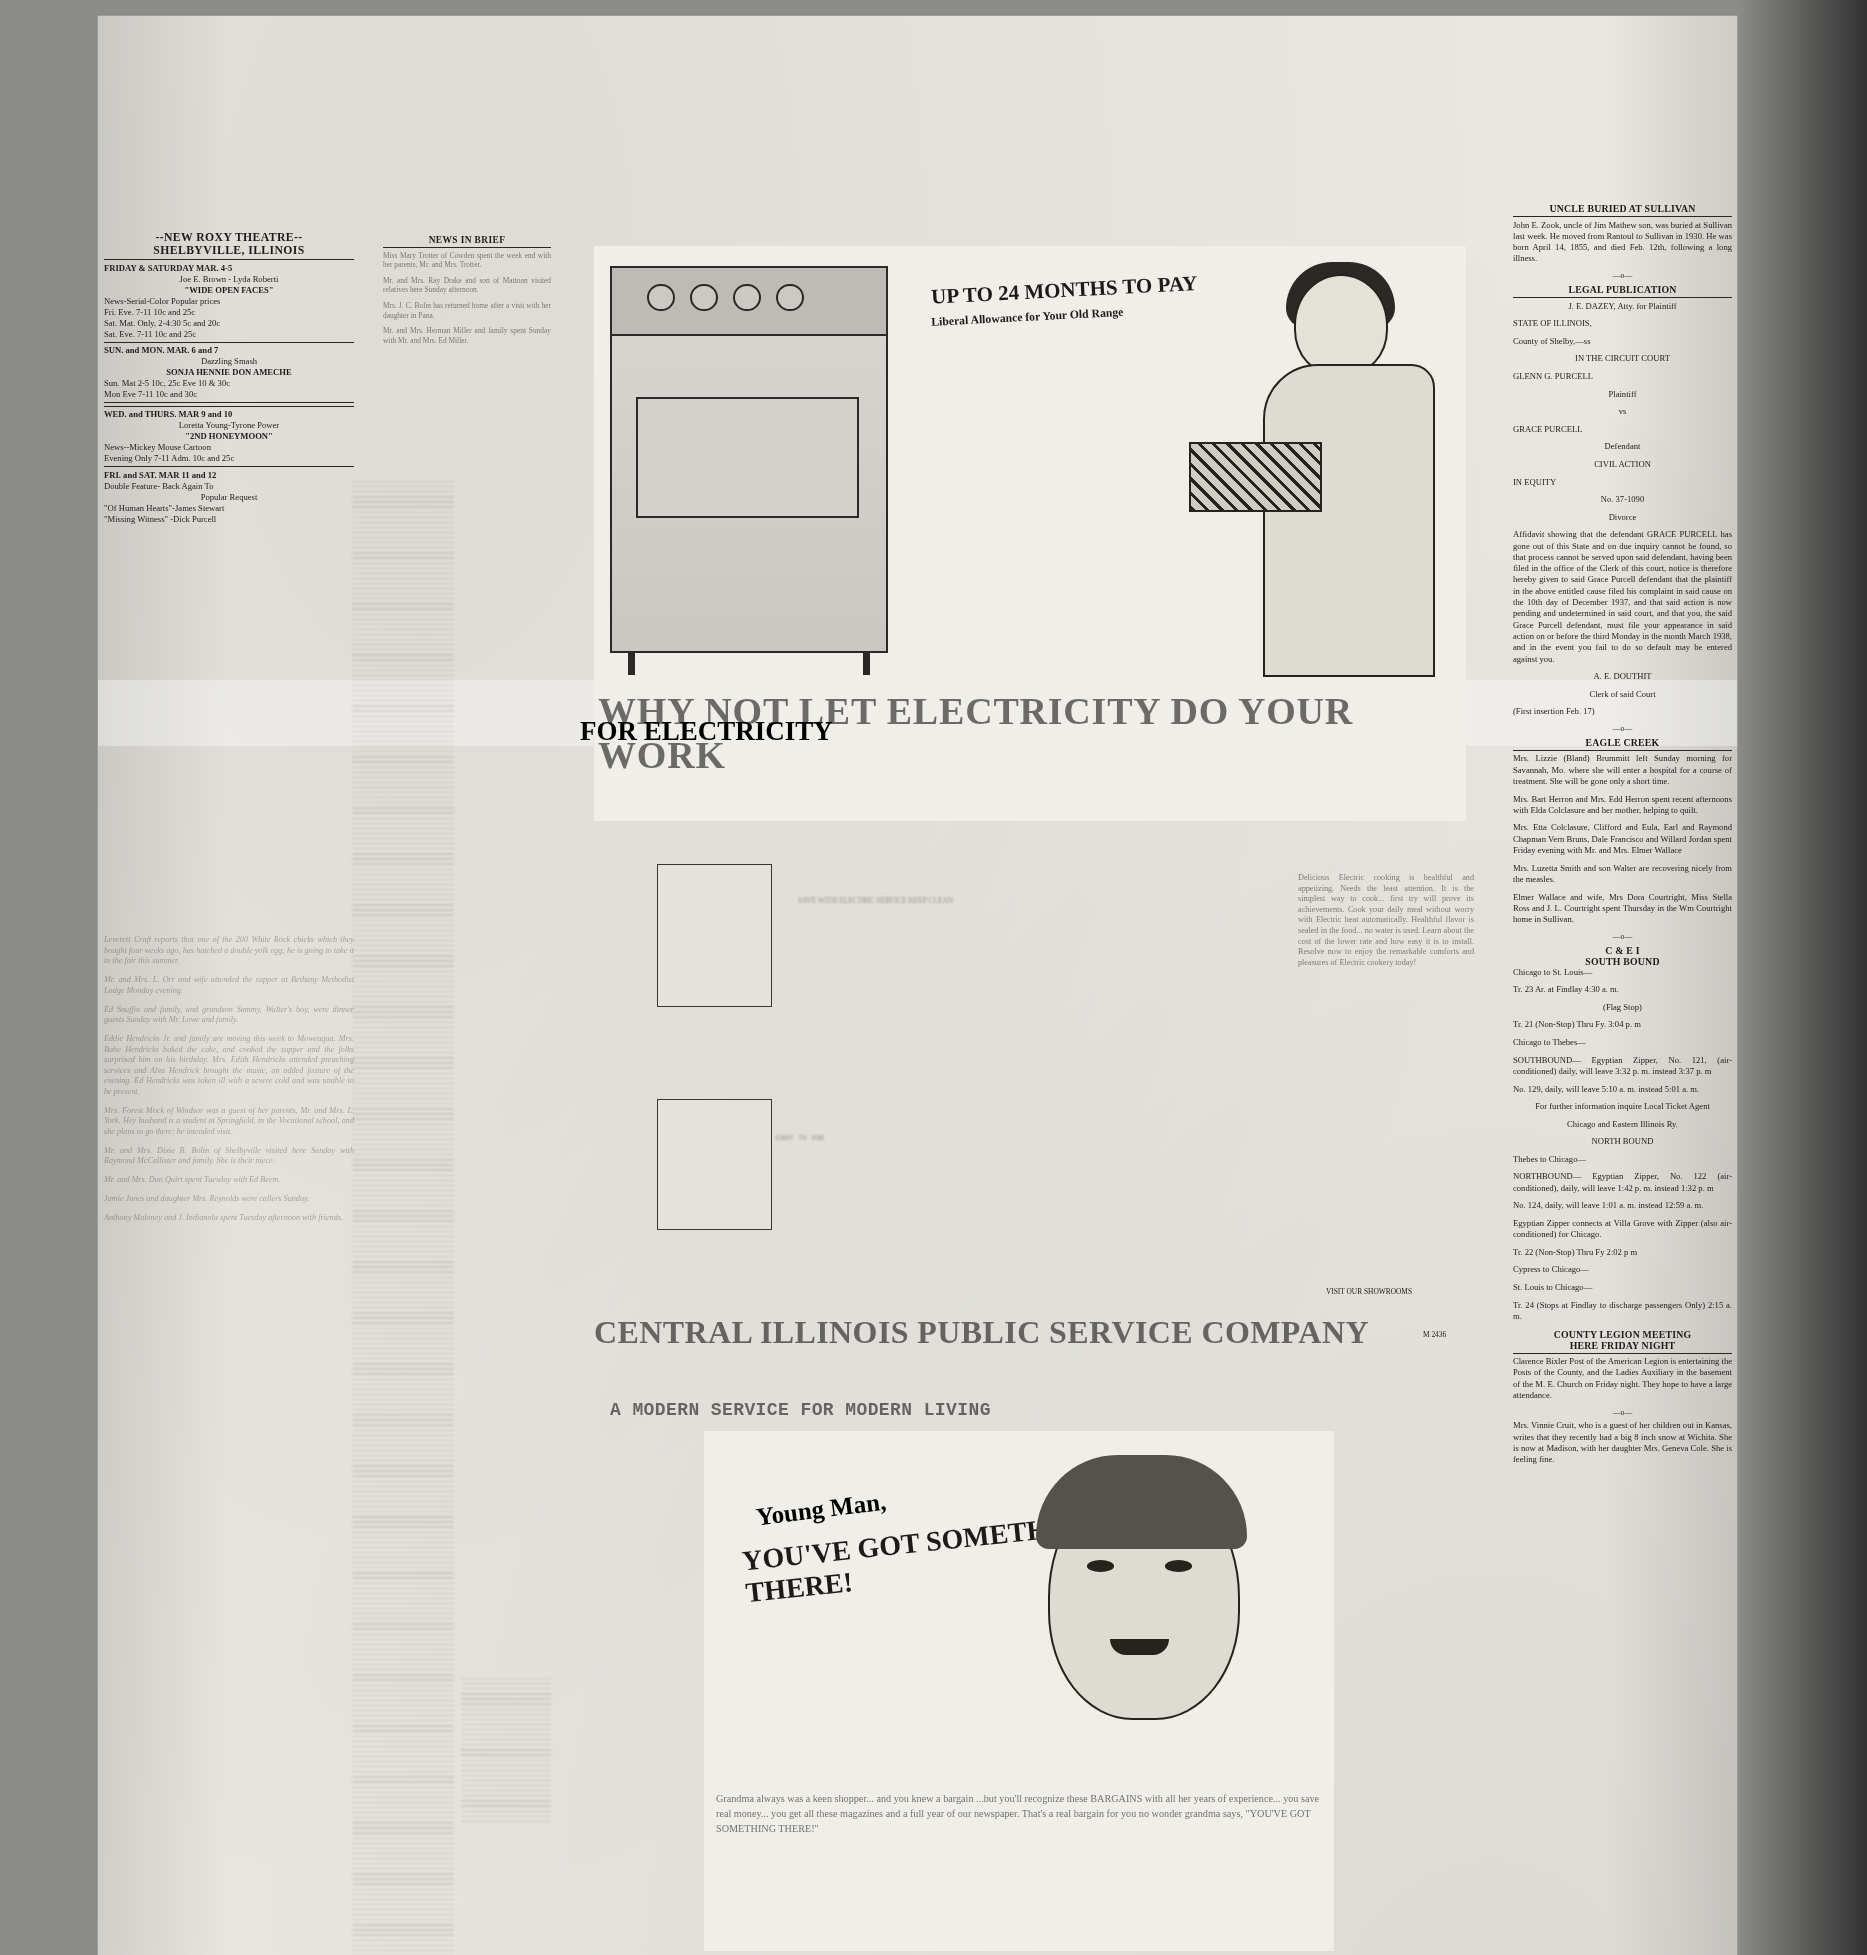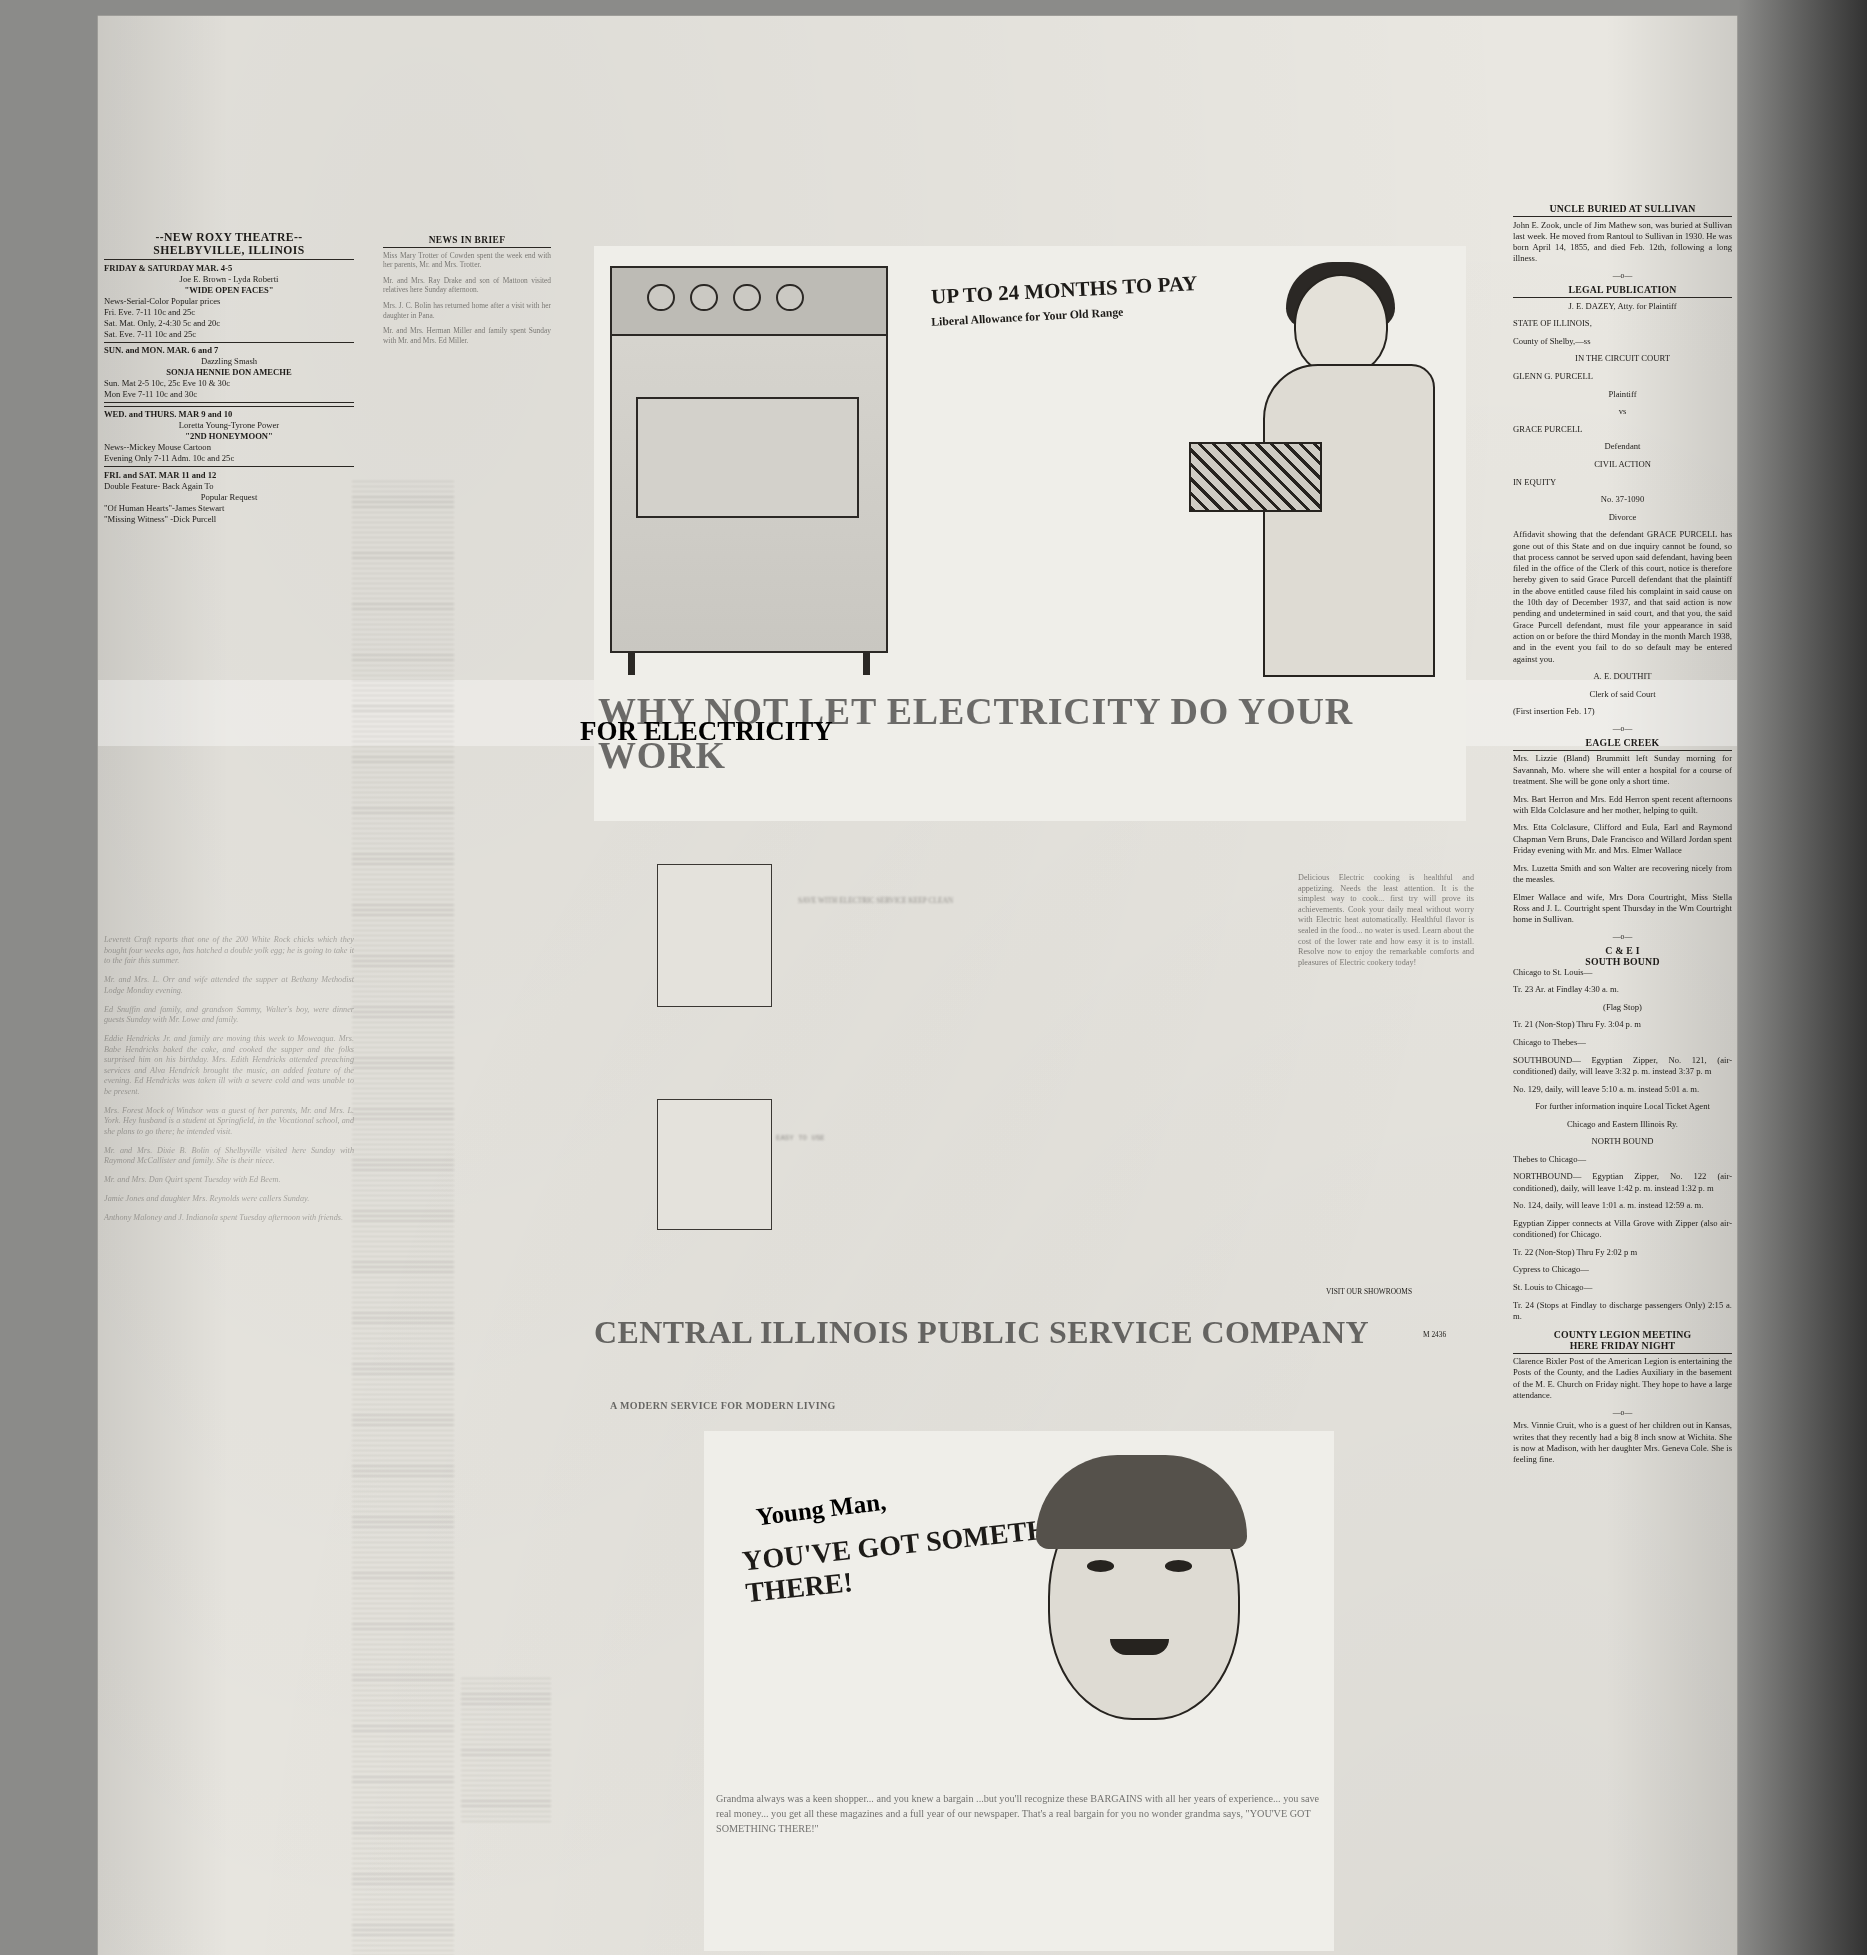--- a/index.html
+++ b/index.html
@@ -56,21 +56,21 @@
   .lady{position:absolute;left:1165px;top:258px;width:297px;height:418px;}
   .lady .head{position:absolute;left:129px;top:15.6px;width:90px;height:98px;border-radius:50% 50% 45% 45%;background:#e4e1d9;border:2px solid #26231f;}
   .lady .hair{position:absolute;left:121px;top:3.9px;width:109px;height:66px;border-radius:55px 55px 23.5px 23.5px;background:#2b2825;}
   .lady .body{position:absolute;left:98px;top:106px;width:168px;height:309px;border-radius:55px 23.5px 0 0;background:#dedbd3;border:2px solid #26231f;}
   .lady .tray{position:absolute;left:23.5px;top:184px;width:129px;height:66px;background:#cfccc4;border:2px solid #26231f;
              background-image:repeating-linear-gradient(45deg,#26231f 0 3.1px,transparent 3.1px 10.2px);}
   .burst{position:absolute;left:931px;top:274px;width:415px;height:98px;color:#1d1b18;font-weight:bold;}
   .adhead{position:absolute;left:598px;top:665px;width:868px;font-size:38px;font-weight:bold;letter-spacing:0.8px;margin-top:24px;}
   .adhead2{position:absolute;left:580px;top:716px;width:868px;font-size:27px;font-weight:bold;}
   .central{position:absolute;left:594px;top:1314px;width:876px;font-size:32px;font-weight:bold;letter-spacing:0.4px;}
-  .sub-central{position:absolute;left:610px;top:1400px;width:860px;font-size:10px;font-weight:bold;letter-spacing:0.4px;}
+  .sub-central{position:absolute;left:610px;top:1400px;width:860px;font-size:18px;font-weight:bold;letter-spacing:0.4px;font-family:Liberation Mono, monospace;}
   #copy-right{left:1279px;top:873px;width:176px;margin-left:19px;}
 
   
   .sk{position:absolute;border:1.6px solid #3a3733;background:#e4e2dc;}
 
   
   #grandma-ad{left:704px;top:1431px;width:630px;height:520px;background:#efeee9;border:0;}
   .gm-head{position:absolute;left:755px;top:1482px;width:352px;font-size:25px;font-weight:bold;transform:rotate(-7deg);}
   .gm-face{position:absolute;left:1001px;top:1443px;width:282px;height:344px;}
   .gm-copy{position:absolute;left:716px;top:1791px;width:610px;font-size:10.2px;line-height:15px;}

